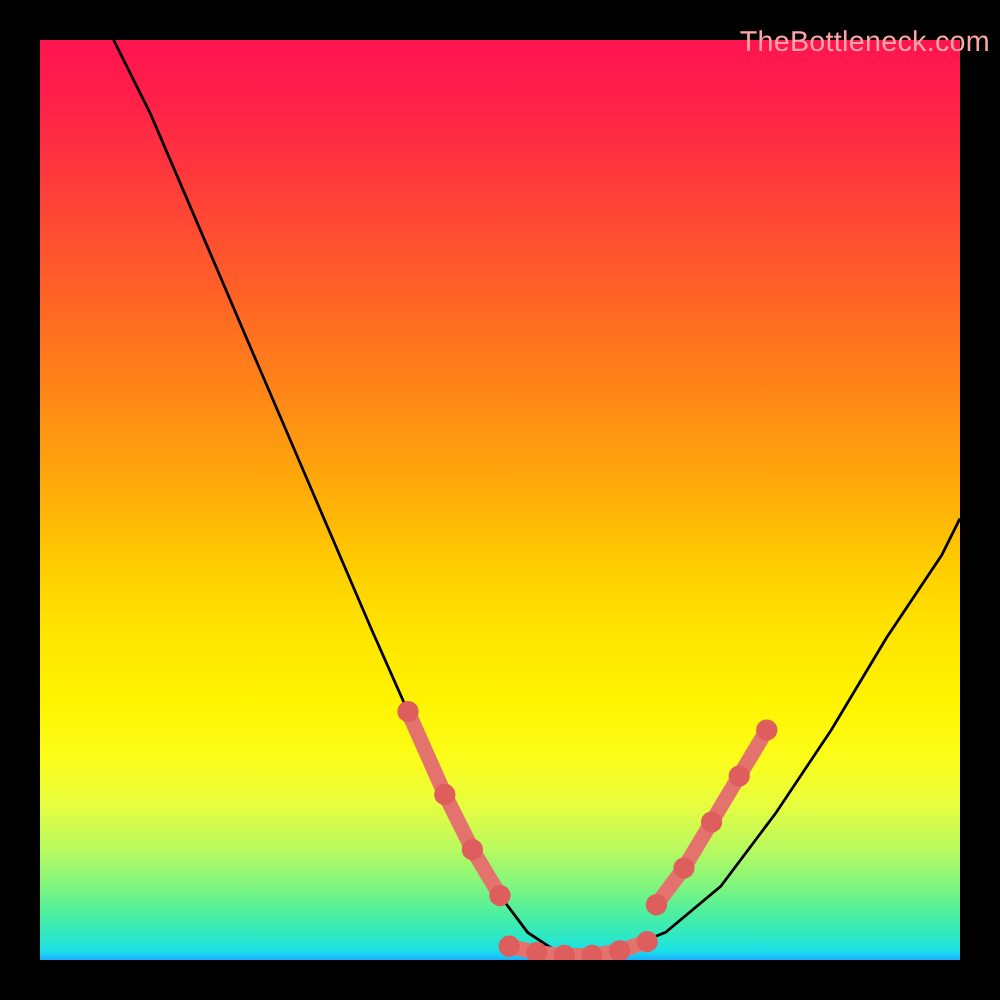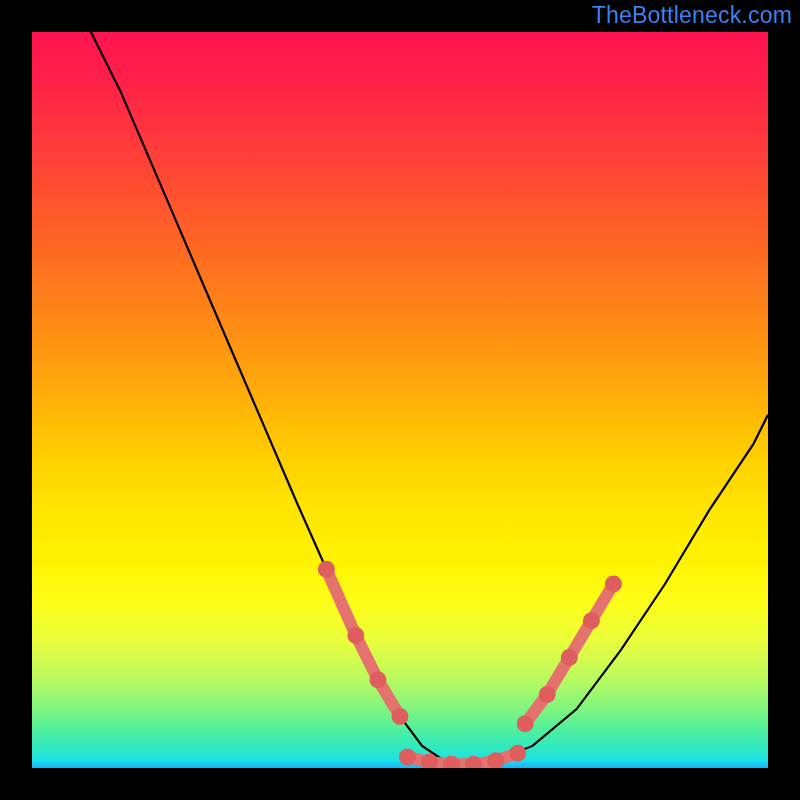--- a/index.html
+++ b/index.html
@@ -6,23 +6,23 @@
   body {
     width: 800px;
     height: 800px;
     background: #000;
     position: relative;
     font-family: Arial, sans-serif;
     overflow: hidden;
   }
   .attribution {
     position: absolute;
-    top: 2px;
+    top: 20px;
     right: 8px;
-    color: #3b82f6;
+    color: #fca5a5;
     font-size: 23px;
     font-weight: 400;
     letter-spacing: 0.2px;
     z-index: 10;
   }
   .plot-area {
     position: absolute;
     left: 32px;
     top: 32px;
     width: 736px;

